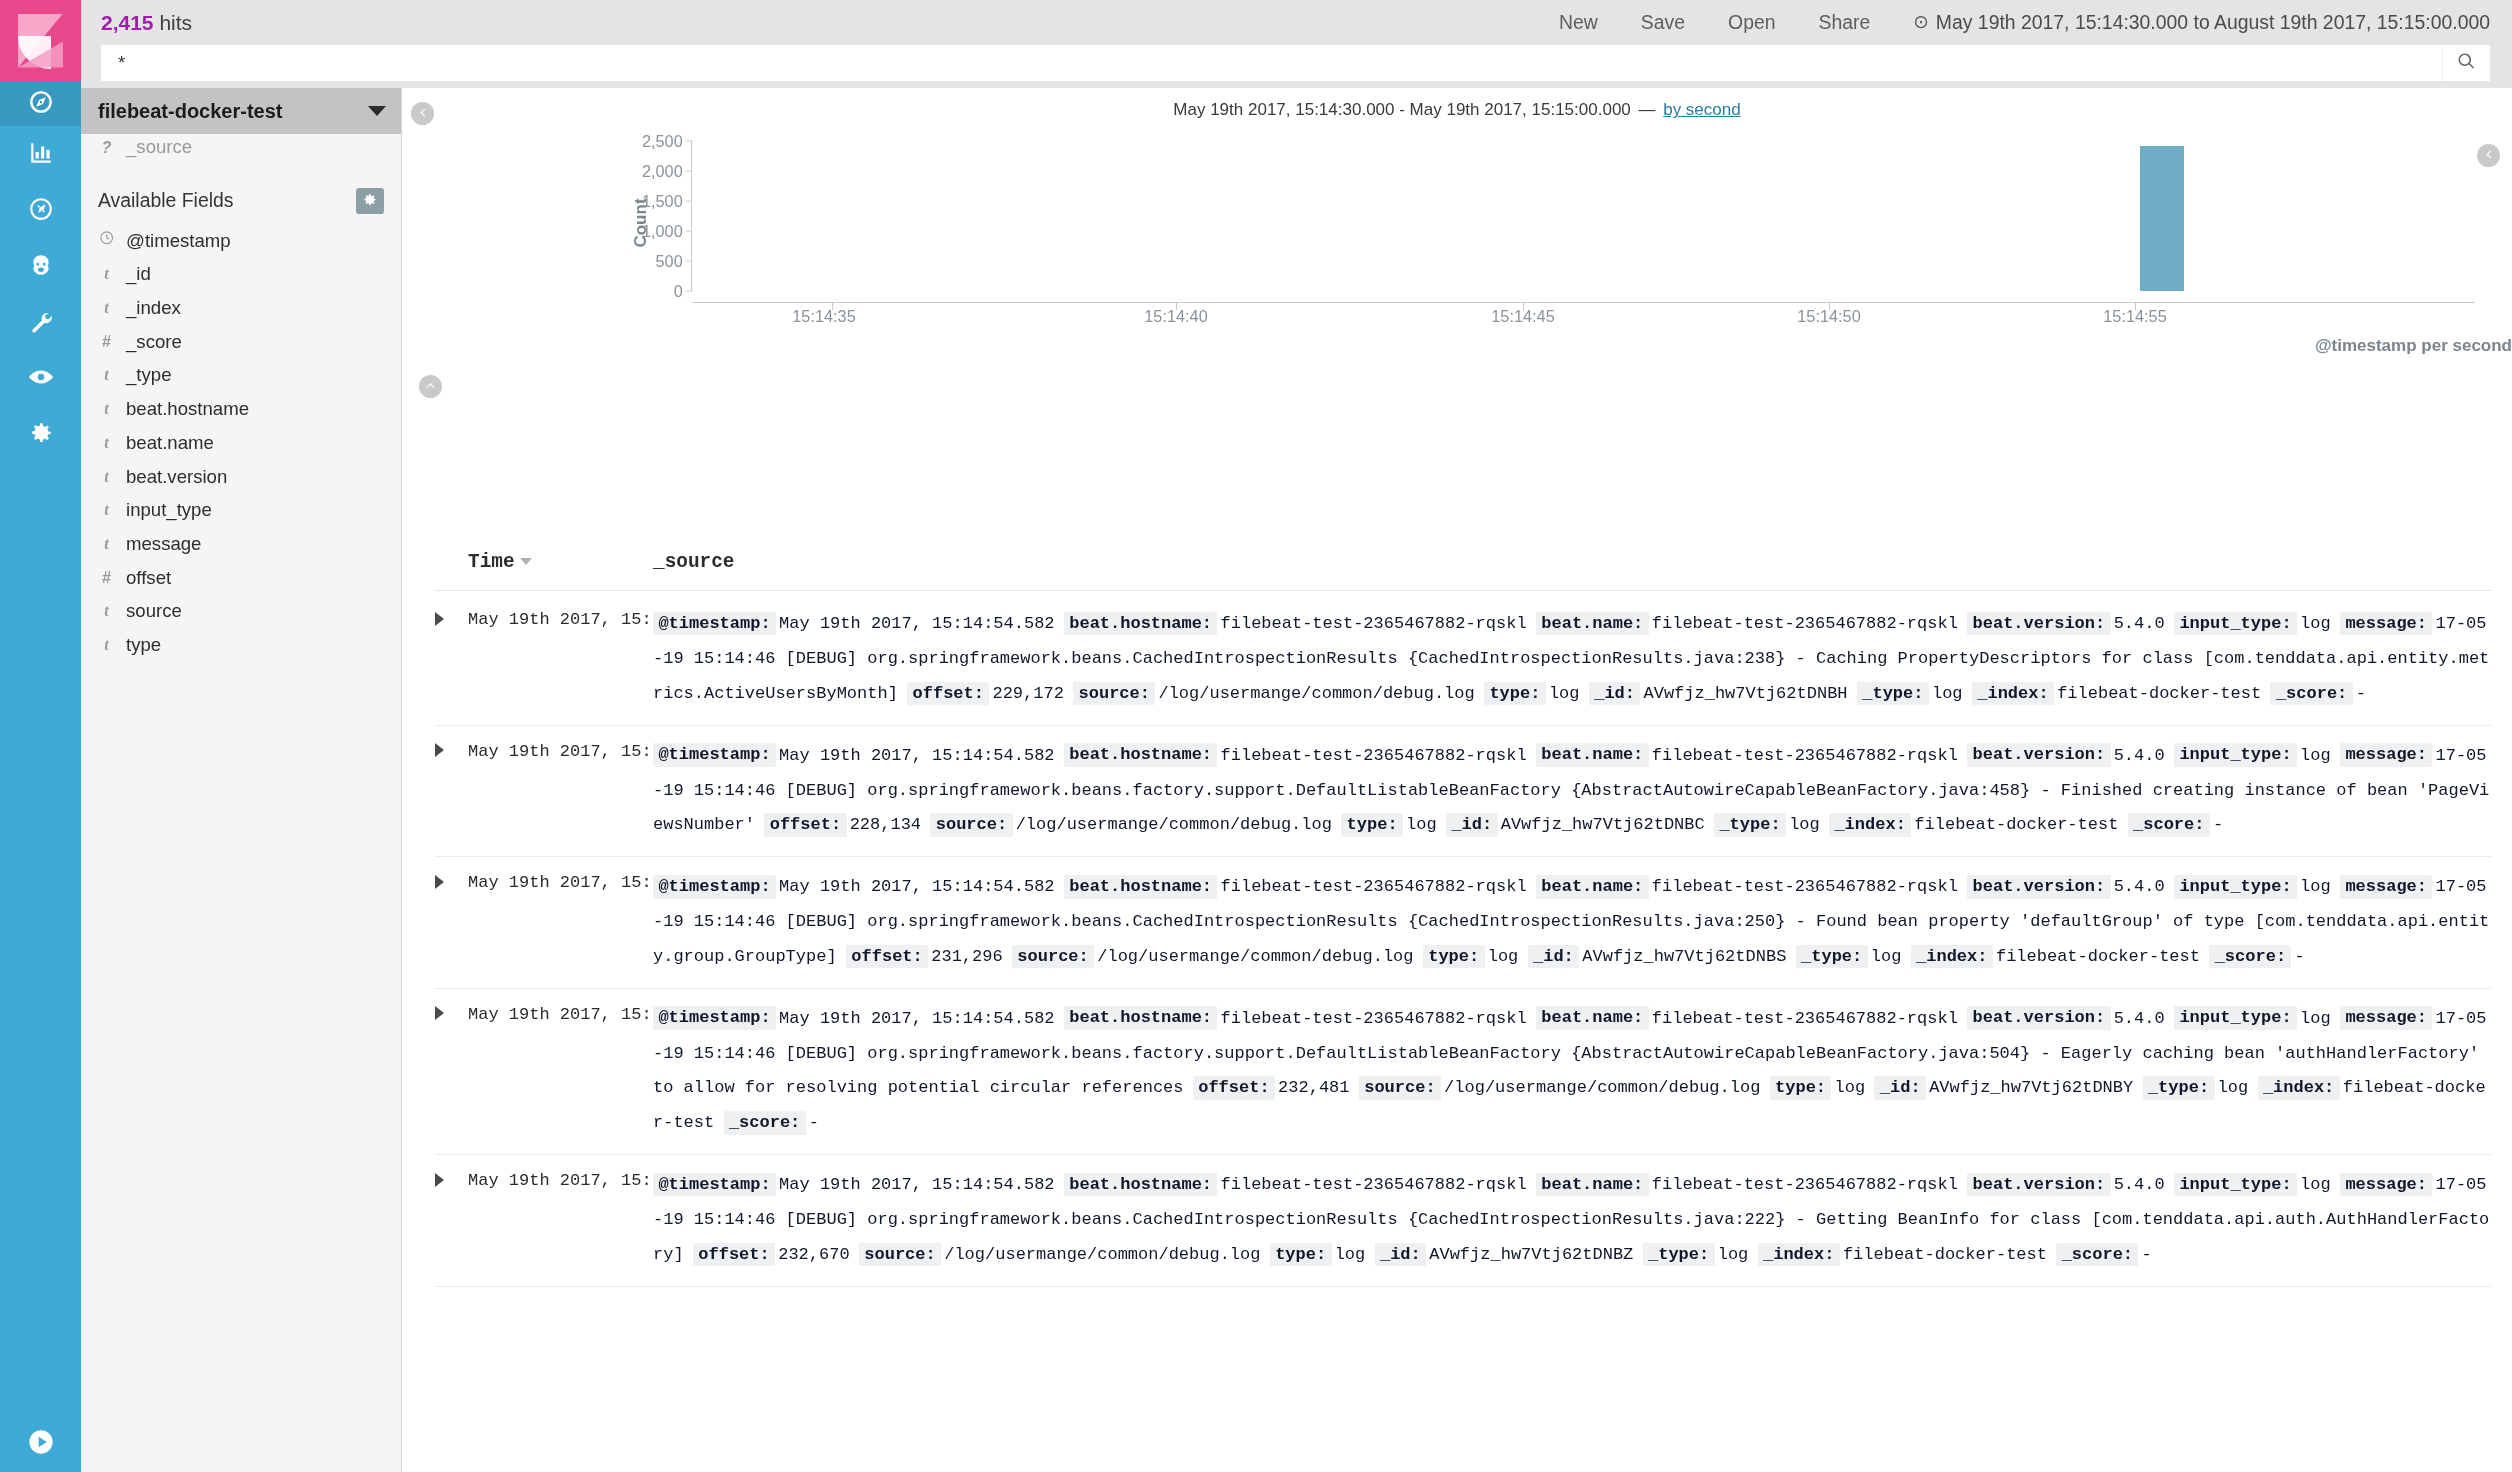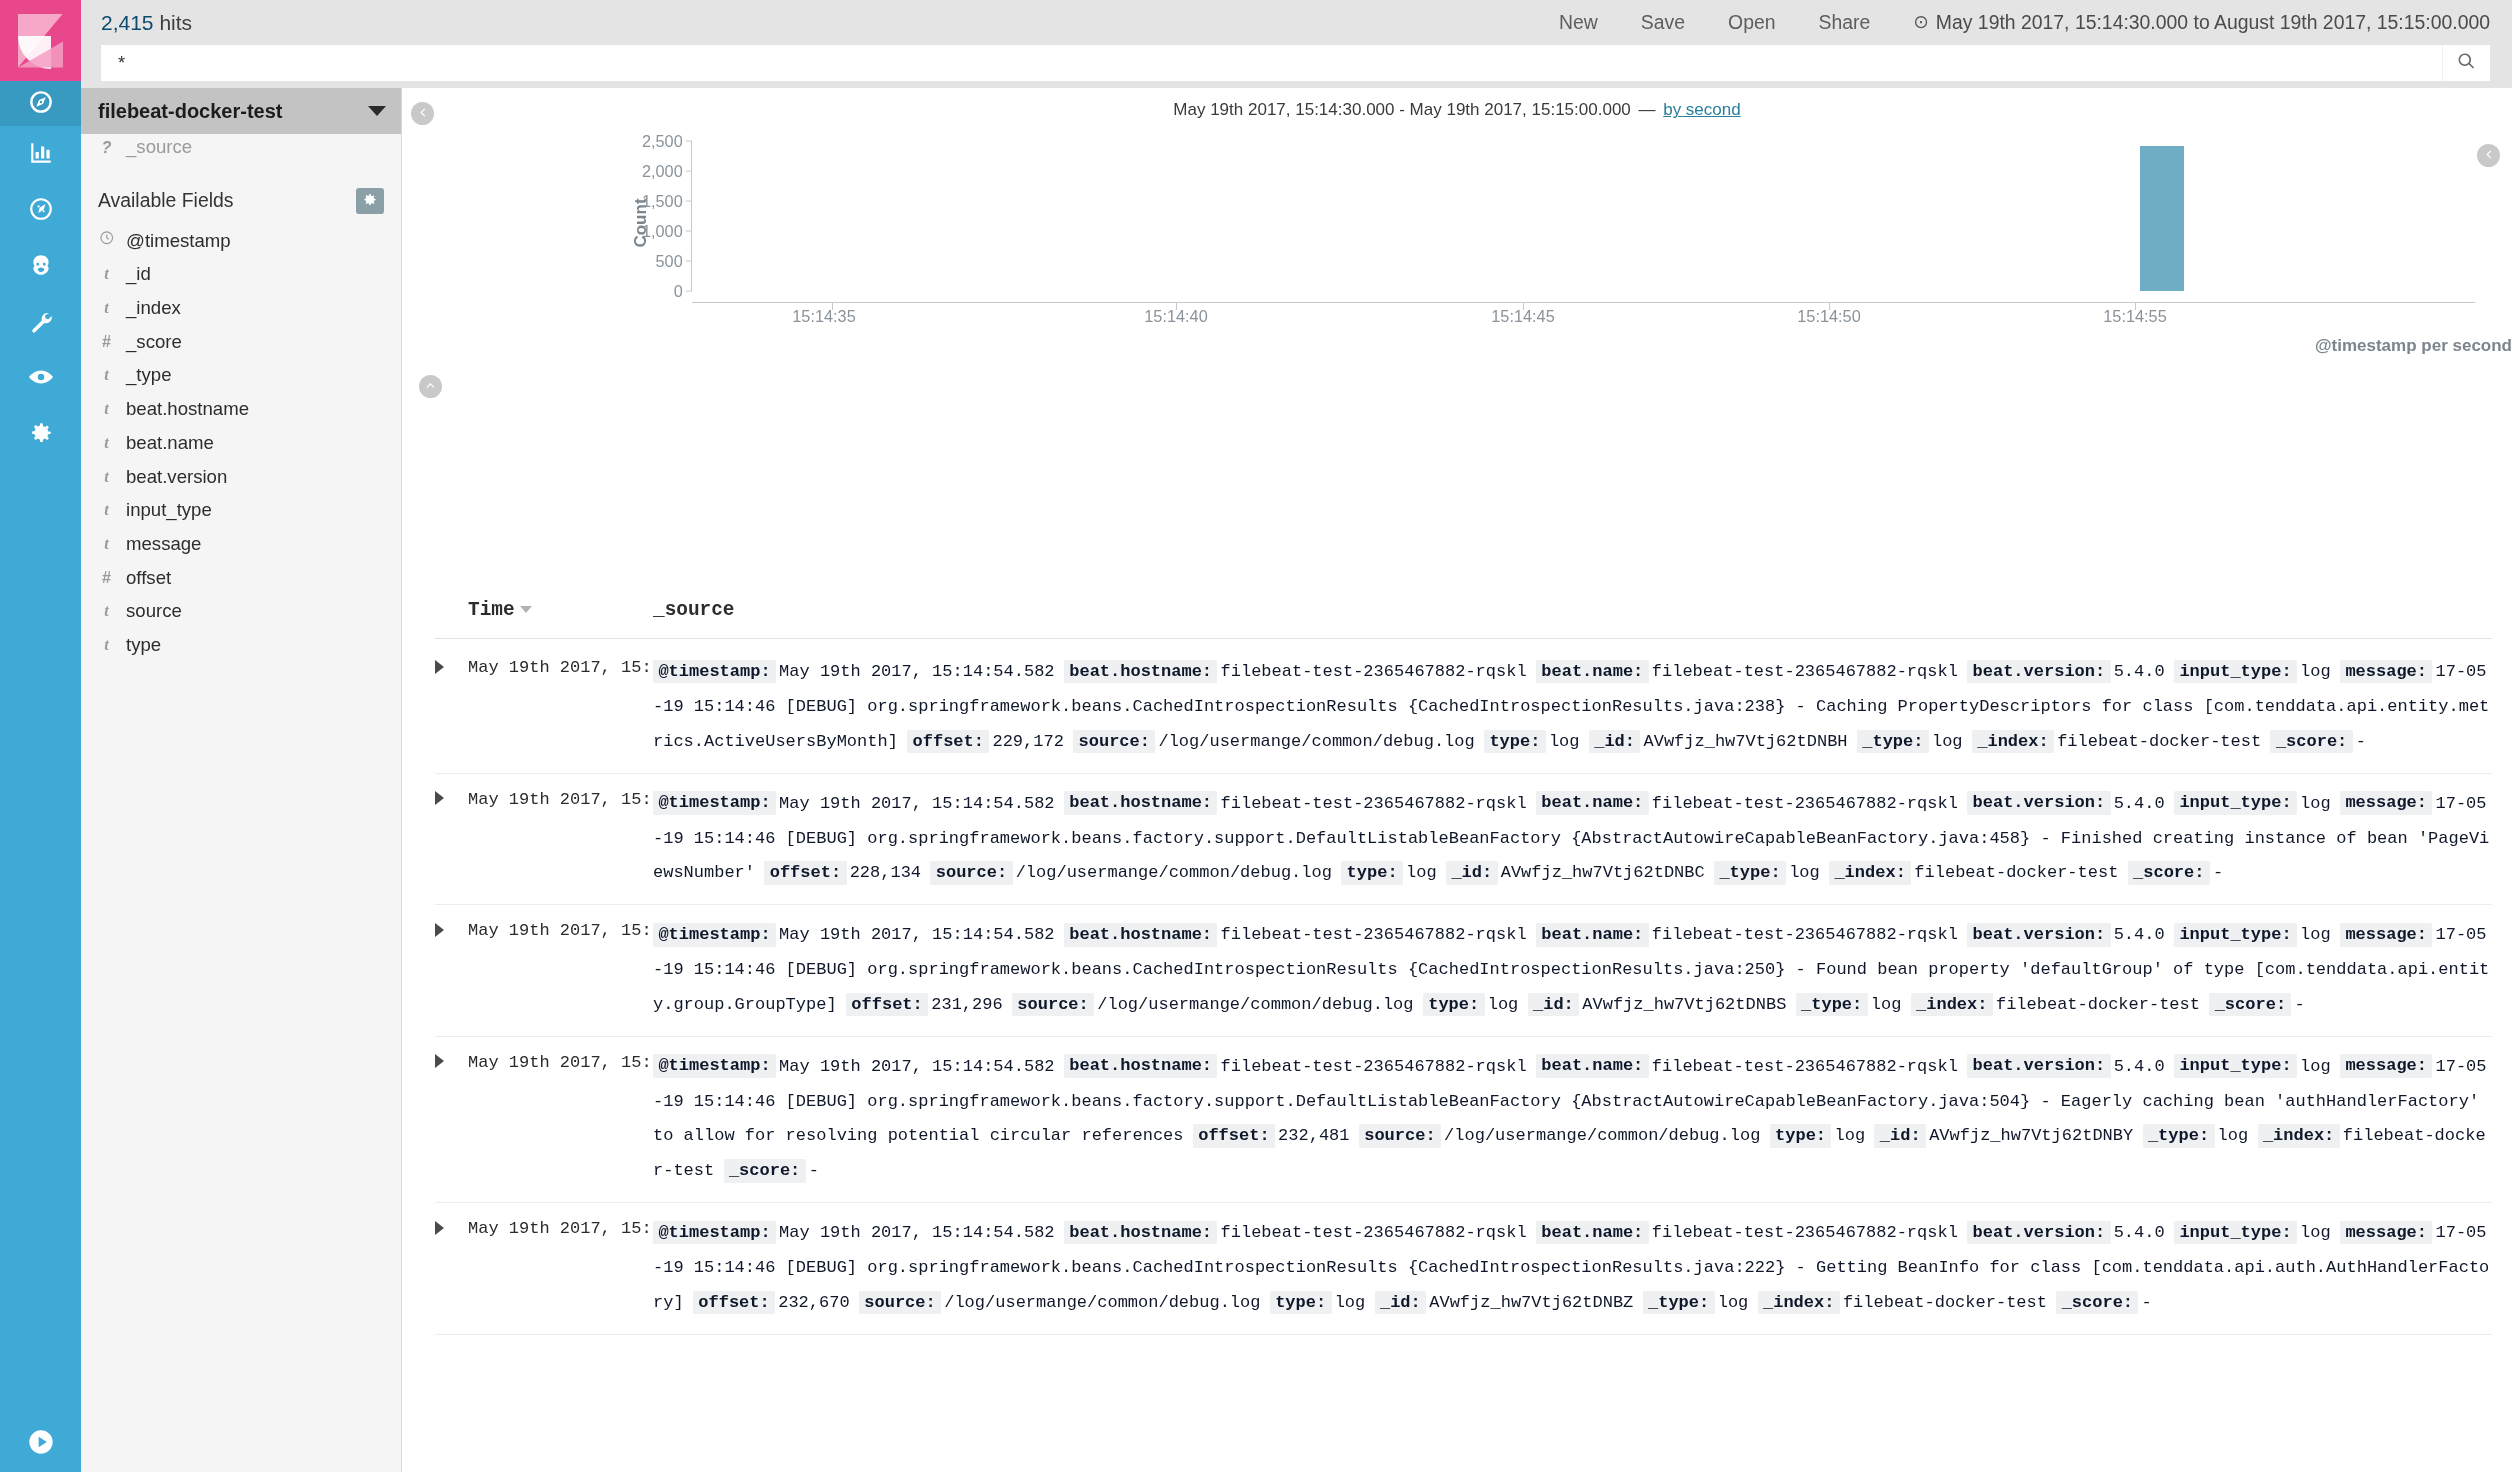--- a/index.html
+++ b/index.html
@@ -49,21 +49,21 @@
 
   
   .main { flex: 1 1 auto; display: flex; flex-direction: column; min-width: 0; }
 
   
   .topbar {
     height: 45px; background: #e4e4e4; display: flex; align-items: center;
     padding: 0 22px 0 20px; flex: 0 0 45px;
   }
   .hits { font-size: 21px; color: #3f3f3f; }
-  .hits b { font-weight: normal; color: #0c4a6e; }
+  .hits b { font-weight: bold; color: #a21caf; }
   .topbar-right { margin-left: auto; display: flex; align-items: center; gap: 43px; }
   .tb-link { font-size: 19.4px; color: #5e5e5e; cursor: pointer; }
   .tb-time { font-size: 19.4px; color: #4b4b4b; display: flex; align-items: center; gap: 7px; }
   .clock-glyph { font-size: 18.6px; line-height: 1; color: #5a5a5a; }
 
   
   .querybar {
     height: 43px; background: #e4e4e4; display: flex; align-items: flex-start;
     padding: 0 22px 6.2px 20px; flex: 0 0 43px;
   }
@@ -154,21 +154,21 @@
     position: absolute; left: 239px; top: 93px; transform: translate(-50%,-50%) rotate(-90deg);
     font-size: 17px; font-weight: bold; color: #7b858d; white-space: nowrap;
   }
   .x-label {
     position: absolute; left: 0; right: 0; top: 206px; text-align: right;
     font-size: 17px; font-weight: bold; color: #7b858d;
   }
   .bar { position: absolute; bottom: 0; background: #6eadc4; }
 
   
-  .docs { position: absolute; left: 0; right: 0; top: 458px; bottom: 0; padding: 0 20px 0 33px; overflow: hidden; margin-top: 48px; }
+  .docs { position: absolute; left: 0; right: 0; top: 458px; bottom: 0; padding: 0 20px 0 33px; overflow: hidden; }
   .docs-head { display: flex; padding: 4.6px 0 17px 0; }
   .th-time { width: 167px; margin-left: 33px; font-size: 19.4px; font-weight: bold; color: #2d2d2d; font-family: "Liberation Mono", monospace; display: flex; align-items: center; gap: 5.4px; }
   .sort-caret { width: 0; height: 0; border-left: 6.2px solid transparent; border-right: 6.2px solid transparent; border-top: 7px solid #b2b2b2; }
   .th-source { font-size: 19.4px; font-weight: bold; color: #2d2d2d; font-family: "Liberation Mono", monospace; margin-left: 18px; }
   .docs-sep { height: 1.5px; background: #e2e2e2; margin-bottom: 3.1px; }
   .doc-row { display: flex; padding: 13px 0 13px 0; border-bottom: 0.8px solid #ececec; }
   .doc-caret {
     width: 33px; flex: 0 0 33px; padding-top: 4.6px;
   }
   .doc-caret i {

